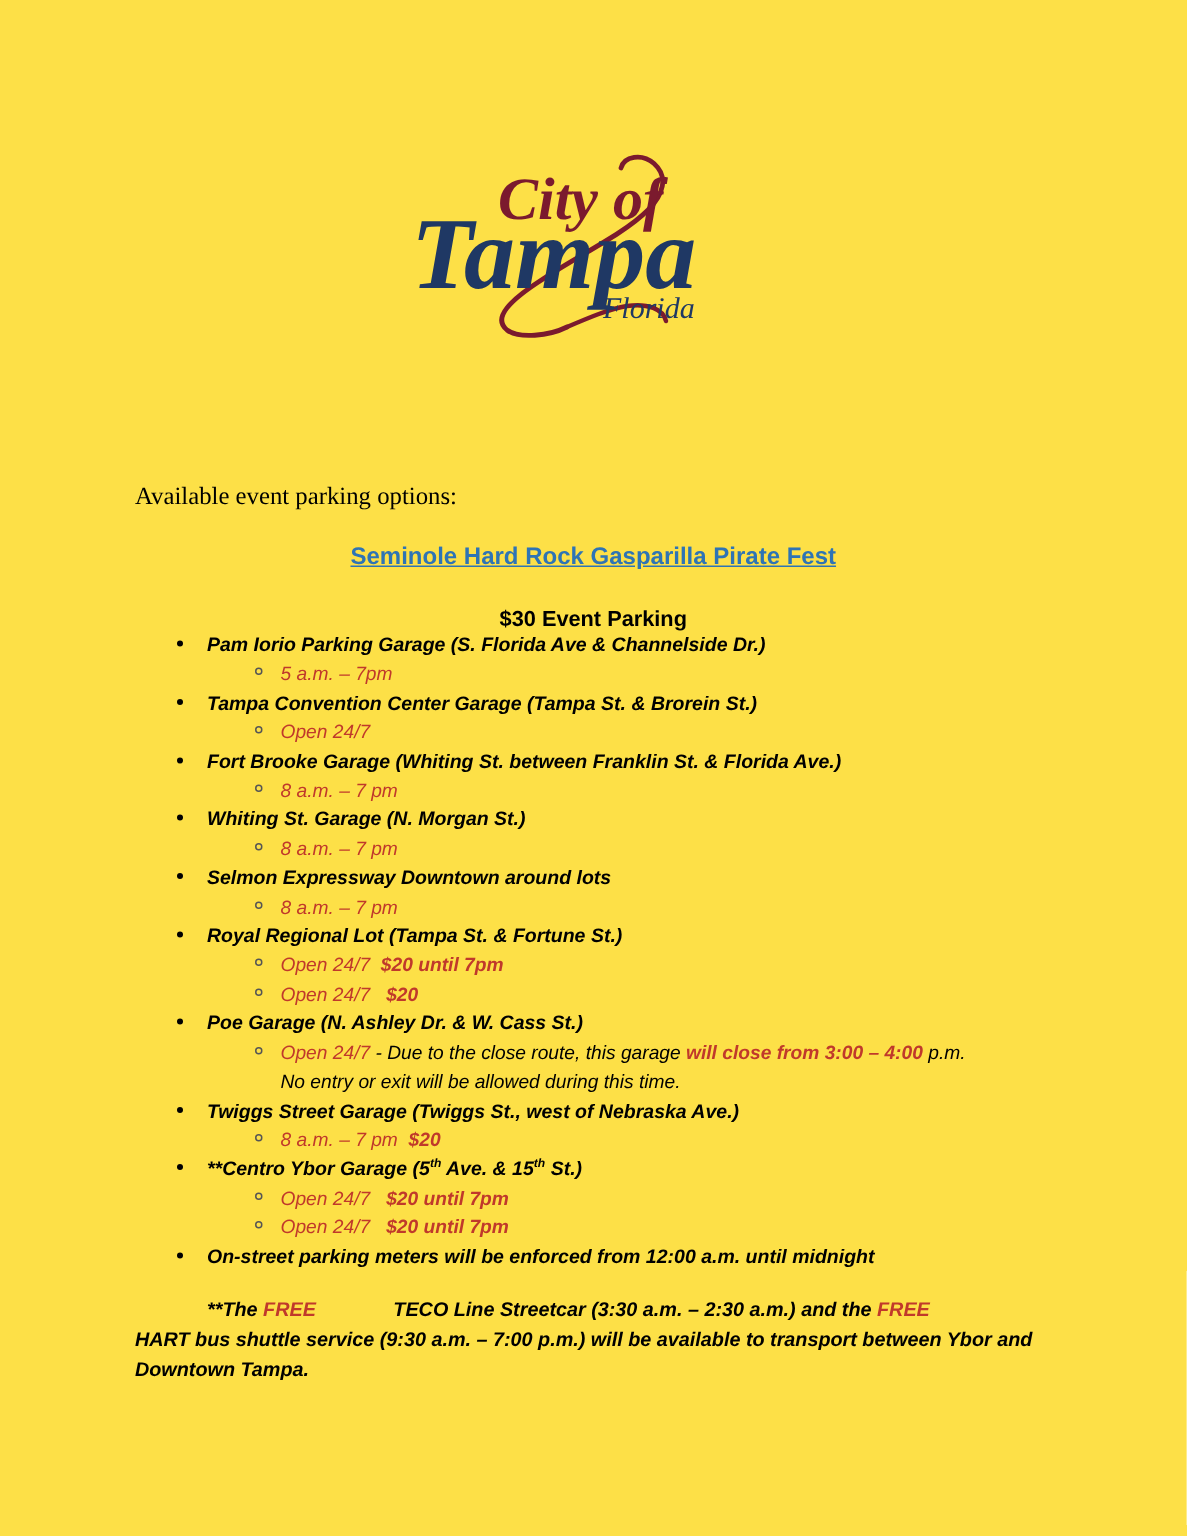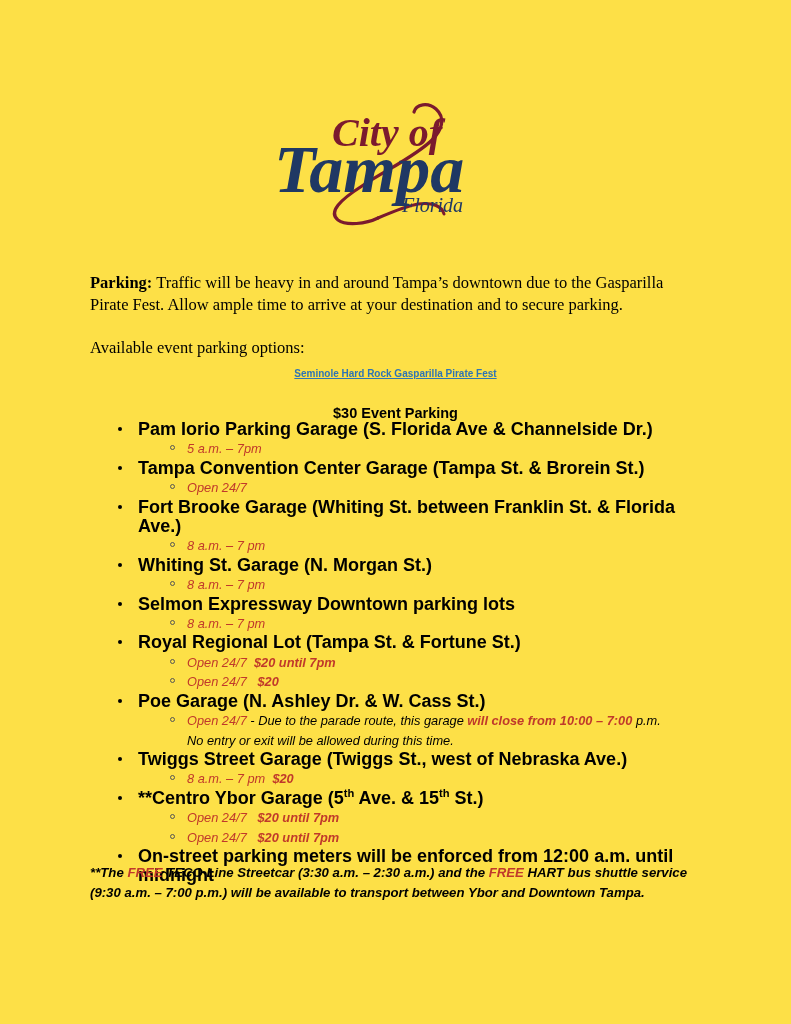--- a/index.html
+++ b/index.html
@@ -40,35 +40,35 @@
   .para {
     position: absolute;
     font-family: "Liberation Serif", "DejaVu Serif", serif;
     font-size: 16.5px;
     line-height: 22px;
     color: #000000;
   }
   .para b { font-weight: bold; }
 
   #para-parking { left: 90px; top: 272px; width: 600px; }
-  #para-options { left: 90px; top: 337px; width: 600px; }
+  #para-options { left: 90px; top: 320px; width: 600px; }
 
   
   .heading-wrap {
     position: absolute;
     left: 0;
     width: 791px;
     text-align: center;
     font-family: "Liberation Sans", "DejaVu Sans", sans-serif;
   }
   #heading-link-wrap { top: 363px; }
   #heading-sub-wrap  { top: 404px; }
 
   .event-link {
-    font-size: 10px;
+    font-size: 16px;
     font-weight: bold;
     color: #2E74B5;
     text-decoration: underline;
     cursor: pointer;
     text-align: right;
   }
   .event-subhead {
     font-size: 14.5px;
     font-weight: bold;
     color: #000000;
@@ -78,22 +78,23 @@
   .list {
     position: absolute;
     left: 90px;
     top: 420px;
     width: 620px;
     font-family: "Liberation Sans", "DejaVu Sans", sans-serif;
   }
   .li-main {
     position: relative;
     padding-left: 48px;
-    font-size: 18px;
-    font-weight: bold;
+    font-size: 13px;
+    font-weight: bold;
+    font-style: italic;
     line-height: 19.4px;
     color: #000000;
     margin: 0;
   }
   .li-main .bullet {
     position: absolute;
     left: 28px;
     top: 7px;
     width: 4px;
     height: 4px;
@@ -115,21 +116,21 @@
     top: 6px;
     width: 5px;
     height: 5px;
     border: 1px solid #555555;
     border-radius: 50%;
     box-sizing: border-box;
   }
   .red       { color: #C0392B; }
   .red-b     { color: #C0392B; font-weight: bold; }
   .blk       { color: #000000; }
-  .blk-b     { color: #000000; font-weight: bold; }
+  .blk-b     { color: #000000; font-weight: bold; margin-left: 48px; }
   sup { font-size: 0.62em; vertical-align: super; line-height: 0; }
 
   
   #footer-note {
     position: absolute;
     left: 90px;
     top: 863px;
     width: 600px;
     font-family: "Liberation Sans", "DejaVu Sans", sans-serif;
     font-size: 13.2px;
@@ -151,49 +152,46 @@
       <path d="M112 118 C126 112, 140 106, 152 104 C166 102, 176 106, 178 114" fill="none" stroke="#7B1A2E" stroke-width="3.0" stroke-linecap="round"></path>
 
       <text x="66" y="46" font-family="'Liberation Serif','DejaVu Serif',serif" font-size="40" font-style="italic" font-weight="bold" fill="#7B1A2E">City of</text>
 
       <text x="8" y="92" font-family="'Liberation Serif','DejaVu Serif',serif" font-size="68" font-style="italic" font-weight="bold" fill="#1F3864">Tampa</text>
 
       <text x="136" y="112" font-family="'Liberation Serif','DejaVu Serif',serif" font-size="20" font-style="italic" fill="#1F3864">Florida</text>
     </svg>
   </div>
 
-  <div class="para" id="para-parking">
-    <b>Parking:</b><span> Traffic will be heavy in and around Tampa’s downtown due to the Gasparilla Pirate Fest. Allow ample time to arrive at your destination and to secure parking.</span>
-  </div>
 
   <div class="para" id="para-options">Available event parking options:</div>
 
   <div class="heading-wrap" id="heading-link-wrap">
     <span class="event-link">Seminole Hard Rock Gasparilla Pirate Fest</span>
   </div>
   <div class="heading-wrap" id="heading-sub-wrap">
     <span class="event-subhead">$30 Event Parking</span>
   </div>
 
   <div class="list" id="parking-list">
       <div class="li-main"><span class="bullet"></span><span>Pam Iorio Parking Garage (S. Florida Ave &amp; Channelside Dr.)</span></div>
       <div class="li-sub"><span class="bullet-o"></span><span><span class="red">5 a.m. – 7pm</span></span></div>
       <div class="li-main"><span class="bullet"></span><span>Tampa Convention Center Garage (Tampa St. &amp; Brorein St.)</span></div>
       <div class="li-sub"><span class="bullet-o"></span><span><span class="red">Open 24/7</span></span></div>
       <div class="li-main"><span class="bullet"></span><span>Fort Brooke Garage (Whiting St. between Franklin St. &amp; Florida Ave.)</span></div>
       <div class="li-sub"><span class="bullet-o"></span><span><span class="red">8 a.m. – 7 pm</span></span></div>
       <div class="li-main"><span class="bullet"></span><span>Whiting St. Garage (N. Morgan St.)</span></div>
       <div class="li-sub"><span class="bullet-o"></span><span><span class="red">8 a.m. – 7 pm</span></span></div>
-      <div class="li-main"><span class="bullet"></span><span>Selmon Expressway Downtown parking lots</span></div>
+      <div class="li-main"><span class="bullet"></span><span>Selmon Expressway Downtown around lots</span></div>
       <div class="li-sub"><span class="bullet-o"></span><span><span class="red">8 a.m. – 7 pm</span></span></div>
       <div class="li-main"><span class="bullet"></span><span>Royal Regional Lot (Tampa St. &amp; Fortune St.)</span></div>
       <div class="li-sub"><span class="bullet-o"></span><span><span class="red">Open 24/7</span><span class="red">&nbsp;&nbsp;</span><span class="red-b">$20 until 7pm</span></span></div>
       <div class="li-sub"><span class="bullet-o"></span><span><span class="red">Open 24/7</span><span class="red">&nbsp;&nbsp;&nbsp;</span><span class="red-b">$20</span></span></div>
       <div class="li-main"><span class="bullet"></span><span>Poe Garage (N. Ashley Dr. &amp; W. Cass St.)</span></div>
-      <div class="li-sub"><span class="bullet-o"></span><span><span class="red">Open 24/7</span><span class="blk"> - Due to the parade route, this garage </span><span class="red-b">will close from 10:00 – 7:00</span><span class="blk"> p.m.</span></span></div>
+      <div class="li-sub"><span class="bullet-o"></span><span><span class="red">Open 24/7</span><span class="blk"> - Due to the close route, this garage </span><span class="red-b">will close from 3:00 – 4:00</span><span class="blk"> p.m.</span></span></div>
       <div class="li-sub"><span><span class="blk">No entry or exit will be allowed during this time.</span></span></div>
       <div class="li-main"><span class="bullet"></span><span>Twiggs Street Garage (Twiggs St., west of Nebraska Ave.)</span></div>
       <div class="li-sub"><span class="bullet-o"></span><span><span class="red">8 a.m. – 7 pm</span><span class="red">&nbsp;&nbsp;</span><span class="red-b">$20</span></span></div>
       <div class="li-main"><span class="bullet"></span><span>**Centro Ybor Garage (5<sup>th</sup> Ave. &amp; 15<sup>th</sup> St.)</span></div>
       <div class="li-sub"><span class="bullet-o"></span><span><span class="red">Open 24/7</span><span class="red">&nbsp;&nbsp;&nbsp;</span><span class="red-b">$20 until 7pm</span></span></div>
       <div class="li-sub"><span class="bullet-o"></span><span><span class="red">Open 24/7</span><span class="red">&nbsp;&nbsp;&nbsp;</span><span class="red-b">$20 until 7pm</span></span></div>
       <div class="li-main"><span class="bullet"></span><span>On-street parking meters will be enforced from 12:00 a.m. until midnight</span></div>
     </div>
 
   <div id="footer-note"><span class="blk-b">**The </span><span class="red-b">FREE</span><span class="blk-b"> TECO Line Streetcar (3:30 a.m. – 2:30 a.m.) and the </span><span class="red-b">FREE</span><span class="blk-b"> HART bus shuttle service (9:30 a.m. – 7:00 p.m.) will be available to transport between Ybor and Downtown Tampa.</span></div>

